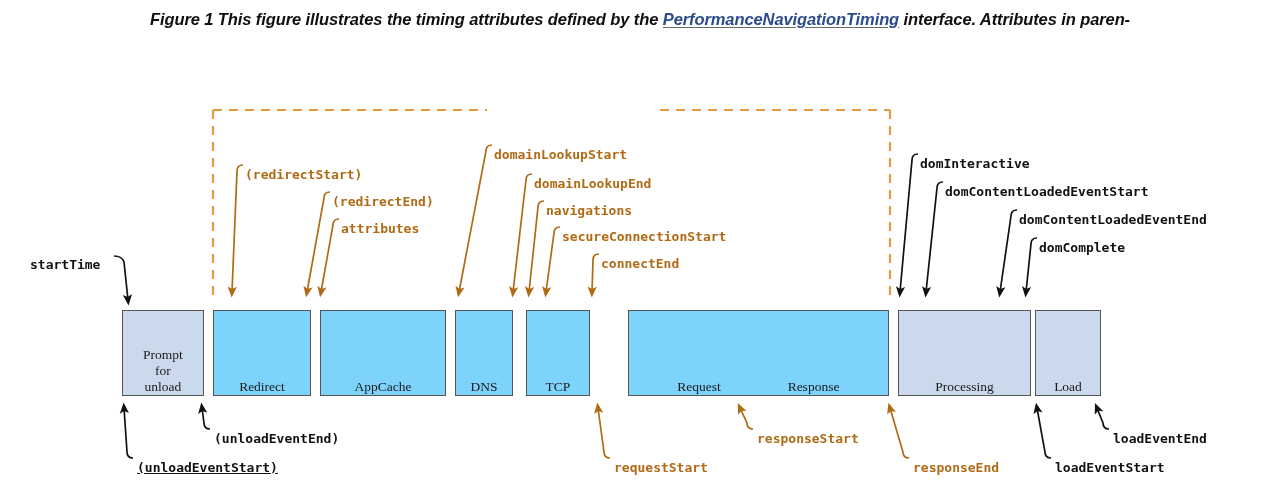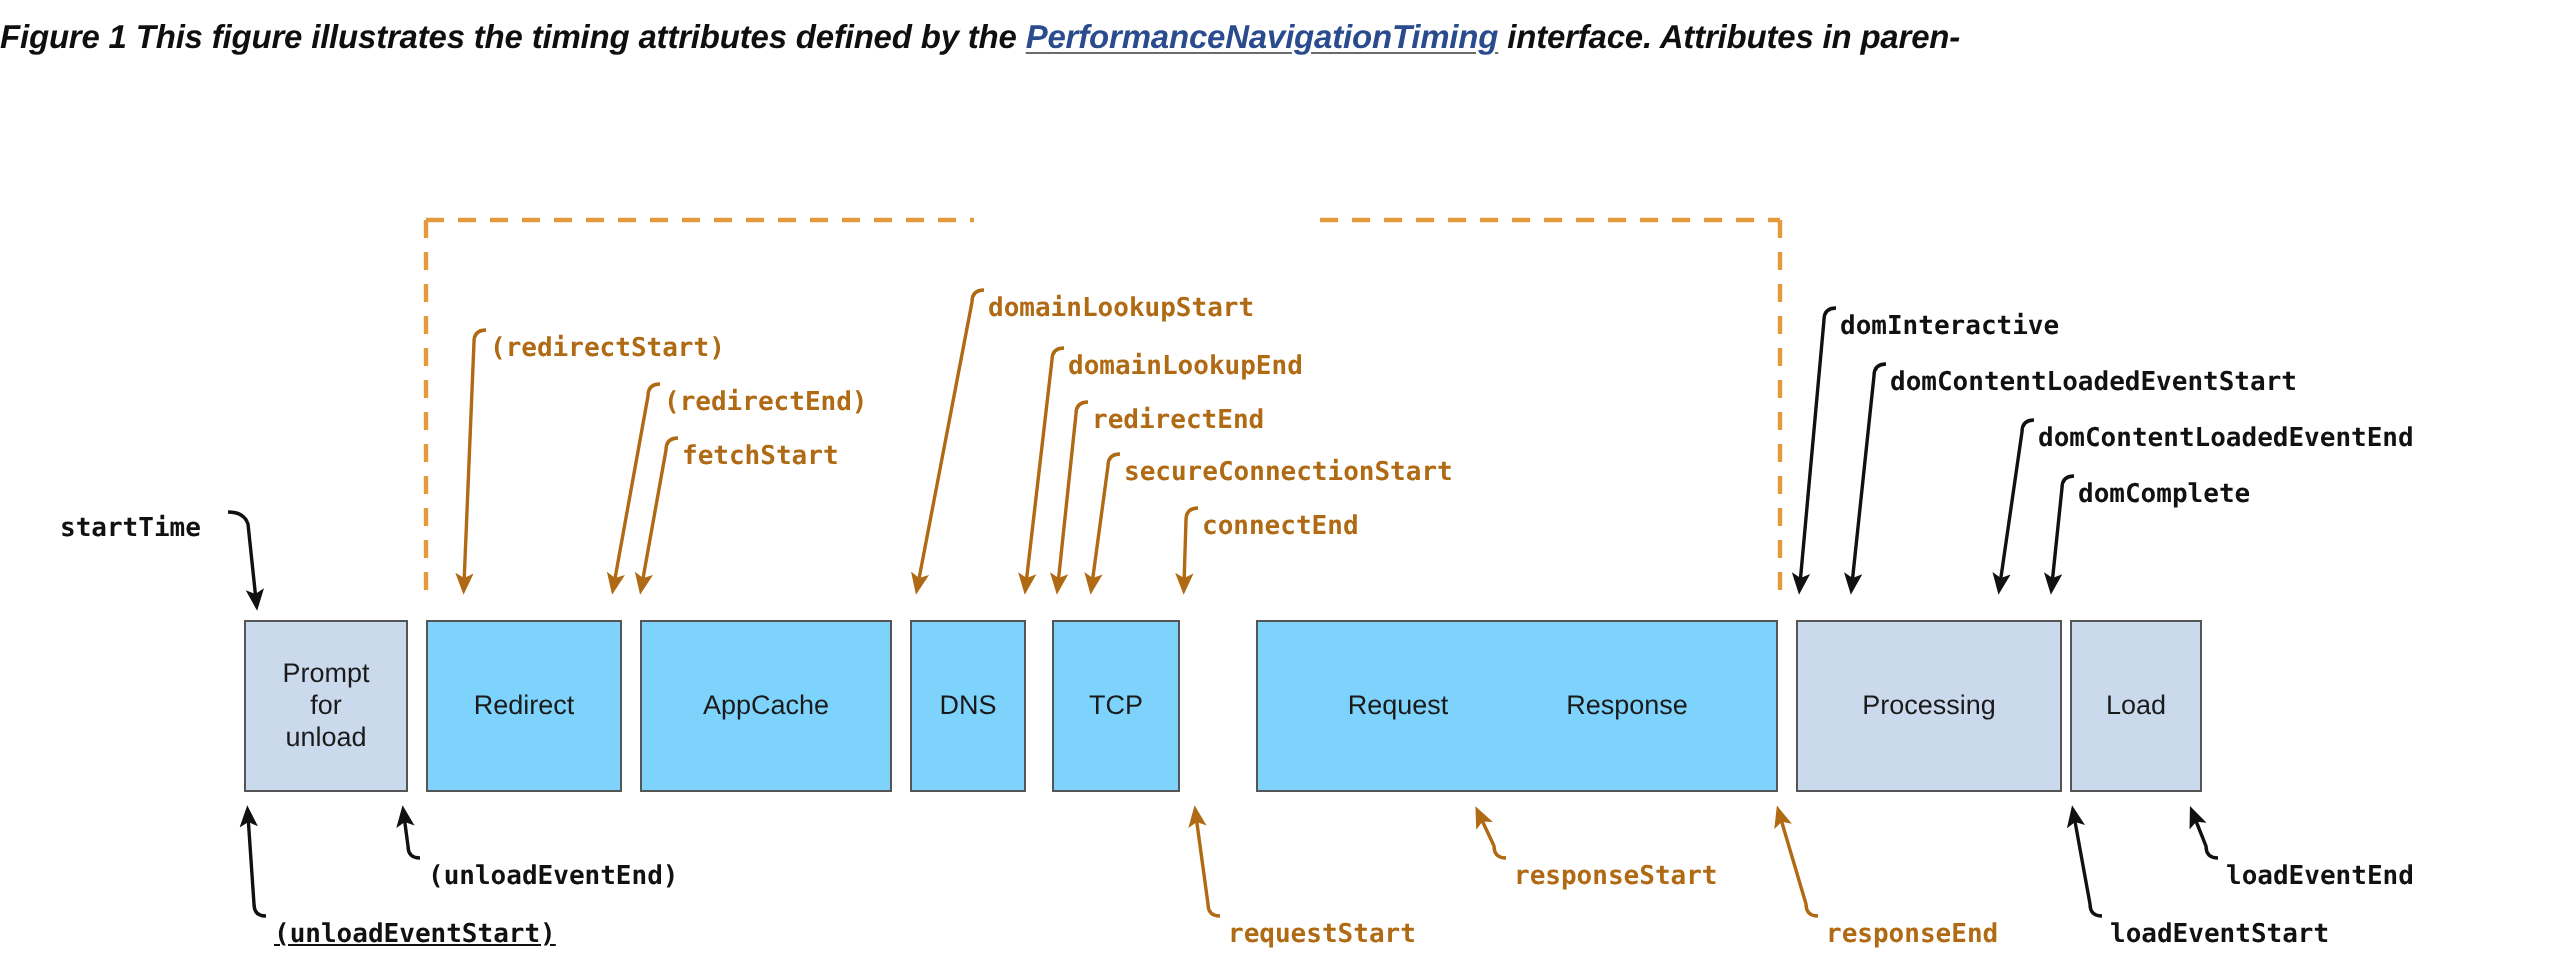--- a/index.html
+++ b/index.html
@@ -4,40 +4,40 @@
 <style>
   html,body{margin:0;padding:0;}
   body{
     width:1280px;height:490px;background:#ffffff;overflow:hidden;
     font-family:"Liberation Sans",sans-serif;position:relative;
   }
 
   
   #caption{
     position:absolute;left:0;top:6px;width:1280px;
-    font-style:italic;font-weight:700;
+    text-align:center;font-style:italic;font-weight:700;
     font-size:16.5px;line-height:27px;color:#0f0f0f;
     letter-spacing:-0.1px;
   }
   #caption .lnk{
     color:#2a4b8d;text-decoration:underline;
     text-decoration-color:#6b6b6b;text-underline-offset:2px;
   }
 
   
   #diagram{position:absolute;left:0;top:0;width:1280px;height:490px;}
   #svg-layer{position:absolute;left:0;top:0;width:1280px;height:490px;
              pointer-events:none;}
 
   
   .phase{
     position:absolute;box-sizing:border-box;
     border:1.6px solid #555555;
-    display:flex;align-items:center;justify-content:center;
-    font-family:Liberation Sans, sans-serif;
+    display:flex;align-items:flex-end;justify-content:center;
+    font-family:Liberation Serif, serif;
     font-size:13.5px;color:#1a1a1a;text-align:center;line-height:16px;
     white-space:pre-line;
   }
   .fill-cream{background:#7dd3fc;}
   .fill-blue{background:#cbd9ec;}
   .no-left-border{border-left:none;}
 
   
   .lbl{
     position:absolute;white-space:nowrap;
@@ -73,24 +73,24 @@
       <div class="phase fill-cream" style="left: 597px; top: 310px; width: 142px; height: 86px; margin-left: 31px;"><span>Request</span></div>
       <div class="phase fill-cream no-left-border" style="left: 739px; top: 310px; width: 150px; height: 86px;"><span>Response</span></div>
       <div class="phase fill-blue" style="left: 898px; top: 310px; width: 133px; height: 86px;"><span>Processing</span></div>
       <div class="phase fill-blue" style="left: 1035px; top: 310px; width: 66px; height: 86px;"><span>Load</span></div>
     </div>
 
   <div id="label-layer">
       <div class="lbl lbl-black" style="left: 30px; top: 258px;">startTime</div>
       <div class="lbl lbl-orange" style="left: 245px; top: 168px;">(redirectStart)</div>
       <div class="lbl lbl-orange" style="left: 332px; top: 195px;">(redirectEnd)</div>
-      <div class="lbl lbl-orange" style="left: 341px; top: 222px;">fetchStart</div>
+      <div class="lbl lbl-orange" style="left: 341px; top: 222px;">attributes</div>
       <div class="lbl lbl-orange" style="left: 494px; top: 148px;">domainLookupStart</div>
       <div class="lbl lbl-orange" style="left: 534px; top: 177px;">domainLookupEnd</div>
-      <div class="lbl lbl-orange" style="left: 546px; top: 204px;">redirectEnd</div>
+      <div class="lbl lbl-orange" style="left: 546px; top: 204px;">navigations</div>
       <div class="lbl lbl-orange" style="left: 562px; top: 230px;">secureConnectionStart</div>
       <div class="lbl lbl-orange" style="left: 601px; top: 257px;">connectEnd</div>
       <div class="lbl lbl-black" style="left: 920px; top: 157px;">domInteractive</div>
       <div class="lbl lbl-black" style="left: 945px; top: 185px;">domContentLoadedEventStart</div>
       <div class="lbl lbl-black" style="left: 1019px; top: 213px;">domContentLoadedEventEnd</div>
       <div class="lbl lbl-black" style="left: 1039px; top: 241px;">domComplete</div>
       <div class="lbl lbl-black" style="left: 214px; top: 432px;">(unloadEventEnd)</div>
       <div class="lbl lbl-black" style="left: 137px; top: 461px; text-decoration: underline;">(unloadEventStart)</div>
       <div class="lbl lbl-orange" style="left: 614px; top: 461px;">requestStart</div>
       <div class="lbl lbl-orange" style="left: 757px; top: 432px;">responseStart</div>

